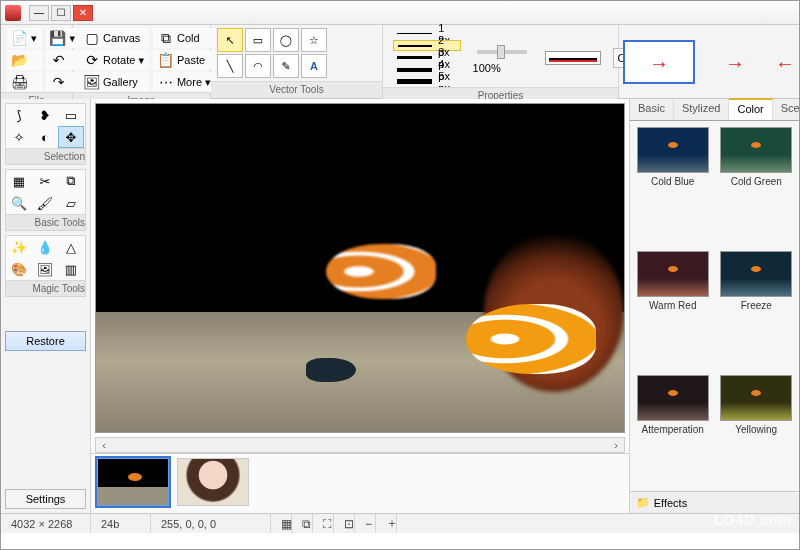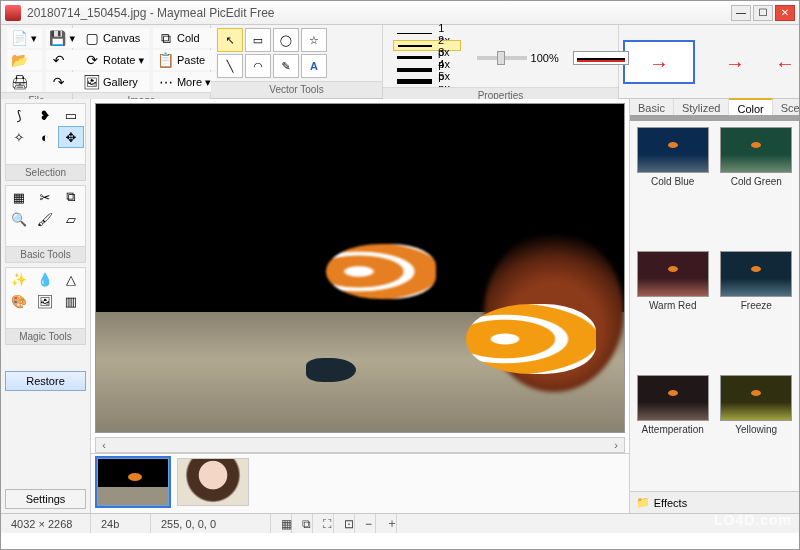--- a/index.html
+++ b/index.html
@@ -30,60 +30,59 @@
 .outline-sample::after { content: ""; position: absolute; left: 3px; right: 3px; top: 6px; height: 2px; background: #000; border-bottom: 2px solid #d22; }
 .preview-strip { flex: 1; padding: 4px; display:flex; gap:30px; align-items:center; }
 .pv { border: 2px solid #3a6fd8; width: 72px; height: 44px; background: #fff; display:flex; align-items:center; justify-content:center; }
 .arrow-r { color:#d22; font-size:20px; }
 .main { display: flex; height: 414px; }
 .leftcol { width: 90px; background: #f3f3f3; border-right: 1px solid #d0d0d0; padding: 4px; display:flex; flex-direction:column; gap:4px; }
 .toolbox { border: 1px solid #d5d5d5; background: #fafafa; }
 .toolbox .row { display: flex; }
 .toolbox .tb { width: 26px; height: 22px; display:flex; align-items:center; justify-content:center; border: 1px solid transparent; cursor:pointer; font-size:13px; }
 .toolbox .tb.sel { background:#cde6ff; border-color:#7ab3e0; }
-.toolbox .cap { font-size:10px; text-align:center; color:#666; background:#e6e6e6; padding:2px 0; border-top:1px solid #d8d8d8;margin-top:16px; }
+.toolbox .cap { font-size:10px; text-align:right; color:#666; background:#e6e6e6; padding:2px 0; border-top:1px solid #d8d8d8; }
 .btn { border:1px solid #8aa8d0; background:linear-gradient(#e8f1ff,#cfe2ff); padding:3px 8px; cursor:pointer; text-align:center; }
 .canvas-area { flex:1; display:flex; flex-direction:column; background:#fff; }
 .canvas { flex:1; background:#000; position:relative; overflow:hidden; margin:4px; border:1px solid #999; }
 .fish { position:absolute; border-radius:50% 40% 40% 50%; }
 .fish1 { width:110px; height:55px; background: radial-gradient(ellipse at 30% 50%, #fff 0 12%, #e67e22 15% 40%, #fff 42% 50%, #e67e22 52% 75%, #fff 78% 85%, #e67e22 88%); top:140px; left:230px; filter:blur(1px); }
 .fish2 { width:130px; height:70px; background: radial-gradient(ellipse at 30% 50%, #fff 0 10%, #f39c12 12% 38%, #fff 40% 48%, #f39c12 50% 72%, #fff 74% 82%, #f39c12 85%); top:200px; left:370px; }
 .coral { position:absolute; right:0; bottom:40px; width:140px; height:160px; background: radial-gradient(circle at 50% 60%, #8b3a1a 0 40%, #5a2410 60%, transparent 80%); border-radius:50%; filter:blur(2px); }
 .sand { position:absolute; bottom:0; left:0; right:0; height:120px; background: linear-gradient(#8a8270, #b0a890 40%, #8a8270); }
 .darkfish { position:absolute; bottom:50px; left:210px; width:50px; height:24px; background:#1a2833; border-radius:40% 60% 60% 40%; }
 .hscroll { height:16px; background:#f0f0f0; border:1px solid #ccc; margin:0 4px; display:flex; align-items:center; }
 .hscroll .ar { width:16px; text-align:center; cursor:pointer; color:#666; }
 .hscroll .track { flex:1; }
 .thumbs { height:60px; border-top:1px solid #ccc; padding:4px 6px; display:flex; gap:8px; background:#fafafa; }
 .thumb-item { width:72px; height:48px; border:1px solid #6aa0e0; background:#000; position:relative; cursor:pointer; }
 .thumb-item.sel { outline:2px solid #3a78d8; }
 .thumb-item .mini-sand { position:absolute; bottom:0; height:18px; left:0; right:0; background:#9a9280; }
 .thumb-item .mini-fish { position:absolute; width:14px; height:8px; background:#e67e22; border-radius:50%; top:14px; left:30px; }
 .thumb-portrait { background: radial-gradient(circle at 50% 35%, #f3d6c6 0 30%, #4a3020 32% 55%, #e8e0d0 60%); }
 .rightcol { width:170px; background:#f6f6f6; border-left:1px solid #d0d0d0; display:flex; flex-direction:column; }
-.tabs { display:flex; border-bottom:6px solid #a3a3a3; background:#efefef; height:22px; }
+.tabs { display:flex; border-bottom:1px solid #a3a3a3; background:#efefef; height:22px; }
 .tab { padding:3px 8px; cursor:pointer; border-right:1px solid #ddd; color:#555; }
 .tab.sel { background:#fff; border-top:2px solid #e0b030; margin-top:-1px; color:#000; }
 .fxgrid { flex:1; overflow:auto; padding:6px 4px; display:grid; grid-template-columns: 1fr 1fr; gap:14px 6px; }
 .fx { text-align:center; cursor:pointer; }
 .fx .sw { width:72px; height:46px; margin:0 auto 3px auto; border:1px solid #999; }
 .fx .nm { font-size:10px; color:#333; }
 .fxfoot { border-top:1px solid #ccc; padding:4px 6px; background:#efefef; display:flex; align-items:center; gap:4px; }
 .statusbar { height:20px; border-top:1px solid #c8c8c8; background:#f2f2f2; display:flex; align-items:center; font-size:10px; color:#444; }
 .statusbar .cell { padding:0 10px; border-right:1px solid #d5d5d5; height:100%; display:flex; align-items:center; }
 .statusbar .flex { flex:1; }
 .statusbar .ico-s { width:16px; text-align:center; font-size:12px; cursor:pointer; }
 .watermark { position:absolute; right:8px; bottom:22px; color:#fff; font-size:14px; opacity:.7; font-weight:bold; letter-spacing:1px; pointer-events:none; }
 </style>
 </head>
 <body>
 
 <div class="titlebar">
   <div class="appicon"></div>
-  <div class="title">20180714_150454.jpg - Maymeal PicEdit Free</div>
   <div class="winbtn">—</div>
   <div class="winbtn">☐</div>
   <div class="winbtn close">✕</div>
 </div>
 
 <div class="ribbon">
 
   <div class="group" style="width:72px">
     <div class="body">
       <div class="col">
@@ -187,21 +186,21 @@
           </div>
           <div class="pxrow">
             <div class="line-sample" style="height: 4px;"></div>
             <span>4 px</span>
           </div>
           <div class="pxrow">
             <div class="line-sample" style="height: 5px;"></div>
             <span>5 px</span>
           </div>
         </div>
-      <div style="display:flex;flex-direction:row;align-items:center;margin-left:8px;">
+      <div style="display:flex;flex-direction:column;margin-left:8px;">
         <div class="slider">
             <div class="thumb"></div>
           </div>
         <div>100%</div>
       </div>
       <div style="display:flex;flex-direction:column;align-items:center;margin-left:6px;">
         <div class="outline-sample"></div>
       </div>
       <div class="ibtn small" style="margin-left:4px;border:1px solid #bbb;"><span>Outline</span> ▾</div>
     </div>

